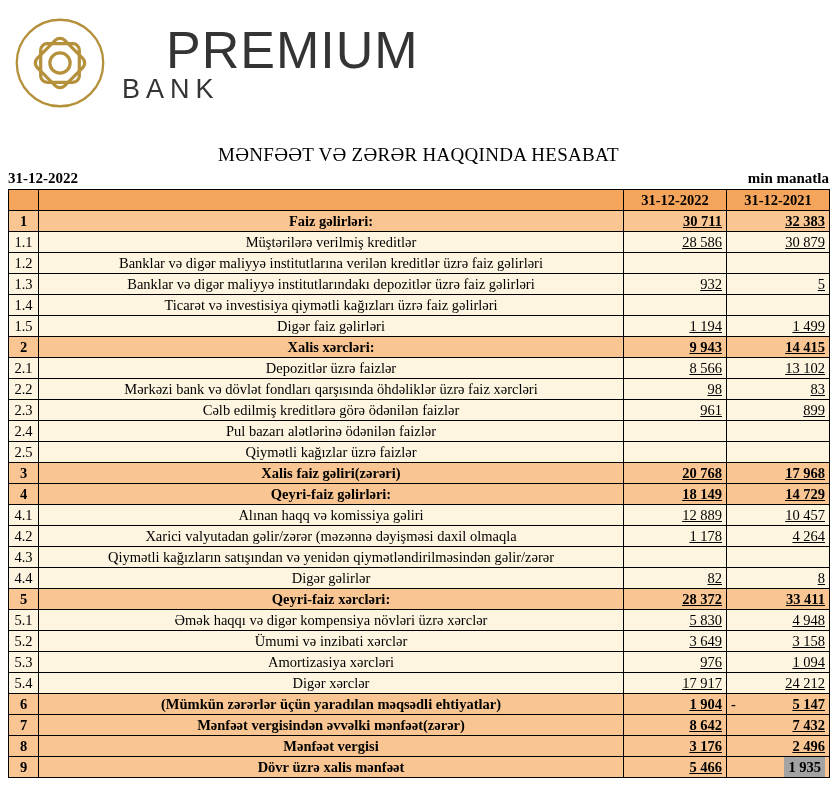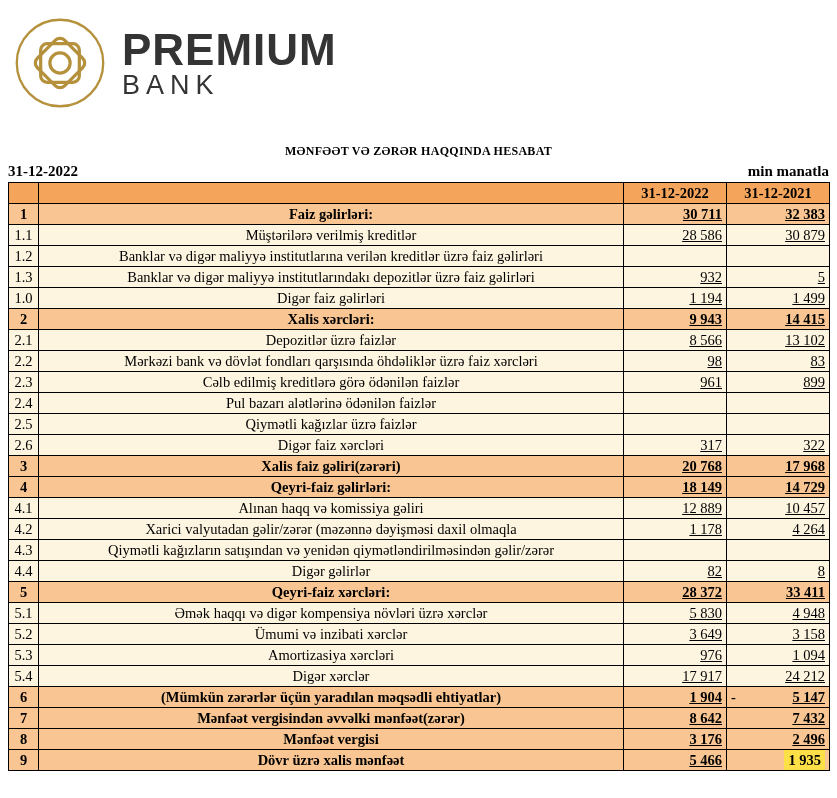--- a/index.html
+++ b/index.html
@@ -16,40 +16,41 @@
     display: flex;
     align-items: center;
     gap: 16px;
     padding: 6px 0 0 6px;
     height: 104px;
   }
   .emblem { width: 92px; height: 92px; display: block; flex: 0 0 auto; }
   .logo-text { display: flex; flex-direction: column; justify-content: center; }
   .brand {
     font-family: "Liberation Sans", sans-serif;
-    font-weight: bold;
-    font-size: 44px;
+    font-weight: normal;
+    font-size: 52px;
     letter-spacing: 1px;
     color: #343434;
     line-height: 1;
+    margin-left: 44px;
   }
   .brand-sub {
     font-family: "Liberation Sans", sans-serif;
     font-size: 27px;
     letter-spacing: 6px;
     color: #343434;
     margin-top: 0;
     line-height: 1;
   }
 
   
   .title {
     text-align: center;
-    font-size: 12px;
-    font-weight: bold;
+    font-size: 19px;
+    font-weight: normal;
     margin-top: 32px;
     letter-spacing: .3px;
   }
   .meta-row {
     display: flex;
     justify-content: space-between;
     align-items: flex-end;
     font-weight: bold;
     font-size: 15px;
     margin: 4px 0 2px 0;
@@ -75,21 +76,21 @@
     font-weight: bold;
     text-align: center;
   }
   tbody td { background: #FEF5E0; }
   tr.section td { background: #F9C693; font-weight: bold; }
   .c-no   { text-align: center; padding: 0 2px; }
   .c-label{ text-align: center; }
   .c-val  { text-align: right; text-decoration: underline; }
   .c-val .minus { float: left; }
   .hl {
-    background: #fde047;
+    background: #a3a3a3;
     padding: 0 4px;
     display: inline-block;
     text-align: center;
   }
 </style>
 </head>
 <body>
 
 <div class="page">
 
@@ -151,21 +152,27 @@
           <td class="c-val"></td>
           <td class="c-val"></td>
         </tr>
         <tr>
           <td class="c-no">1.3</td>
           <td class="c-label">Banklar və digər maliyyə institutlarındakı depozitlər üzrə faiz gəlirləri</td>
           <td class="c-val">932</td>
           <td class="c-val">5</td>
         </tr>
         <tr>
-          <td class="c-no">1.0</td>
+          <td class="c-no">1.4</td>
+          <td class="c-label">Ticarət və investisiya qiymətli kağızları üzrə faiz gəlirləri</td>
+          <td class="c-val"></td>
+          <td class="c-val"></td>
+        </tr>
+        <tr>
+          <td class="c-no">1.5</td>
           <td class="c-label">Digər faiz gəlirləri</td>
           <td class="c-val">1 194</td>
           <td class="c-val">1 499</td>
         </tr>
         <tr class="section">
           <td class="c-no">2</td>
           <td class="c-label">Xalis xərcləri:</td>
           <td class="c-val">9 943</td>
           <td class="c-val">14 415</td>
         </tr>
@@ -192,26 +199,20 @@
           <td class="c-label">Pul bazarı alətlərinə ödənilən faizlər</td>
           <td class="c-val"></td>
           <td class="c-val"></td>
         </tr>
         <tr>
           <td class="c-no">2.5</td>
           <td class="c-label">Qiymətli kağızlar üzrə faizlər</td>
           <td class="c-val"></td>
           <td class="c-val"></td>
         </tr>
-        <tr>
-          <td class="c-no">2.6</td>
-          <td class="c-label">Digər faiz xərcləri</td>
-          <td class="c-val">317</td>
-          <td class="c-val">322</td>
-        </tr>
         <tr class="section">
           <td class="c-no">3</td>
           <td class="c-label">Xalis faiz gəliri(zərəri)</td>
           <td class="c-val">20 768</td>
           <td class="c-val">17 968</td>
         </tr>
         <tr class="section">
           <td class="c-no">4</td>
           <td class="c-label">Qeyri-faiz gəlirləri:</td>
           <td class="c-val">18 149</td>

